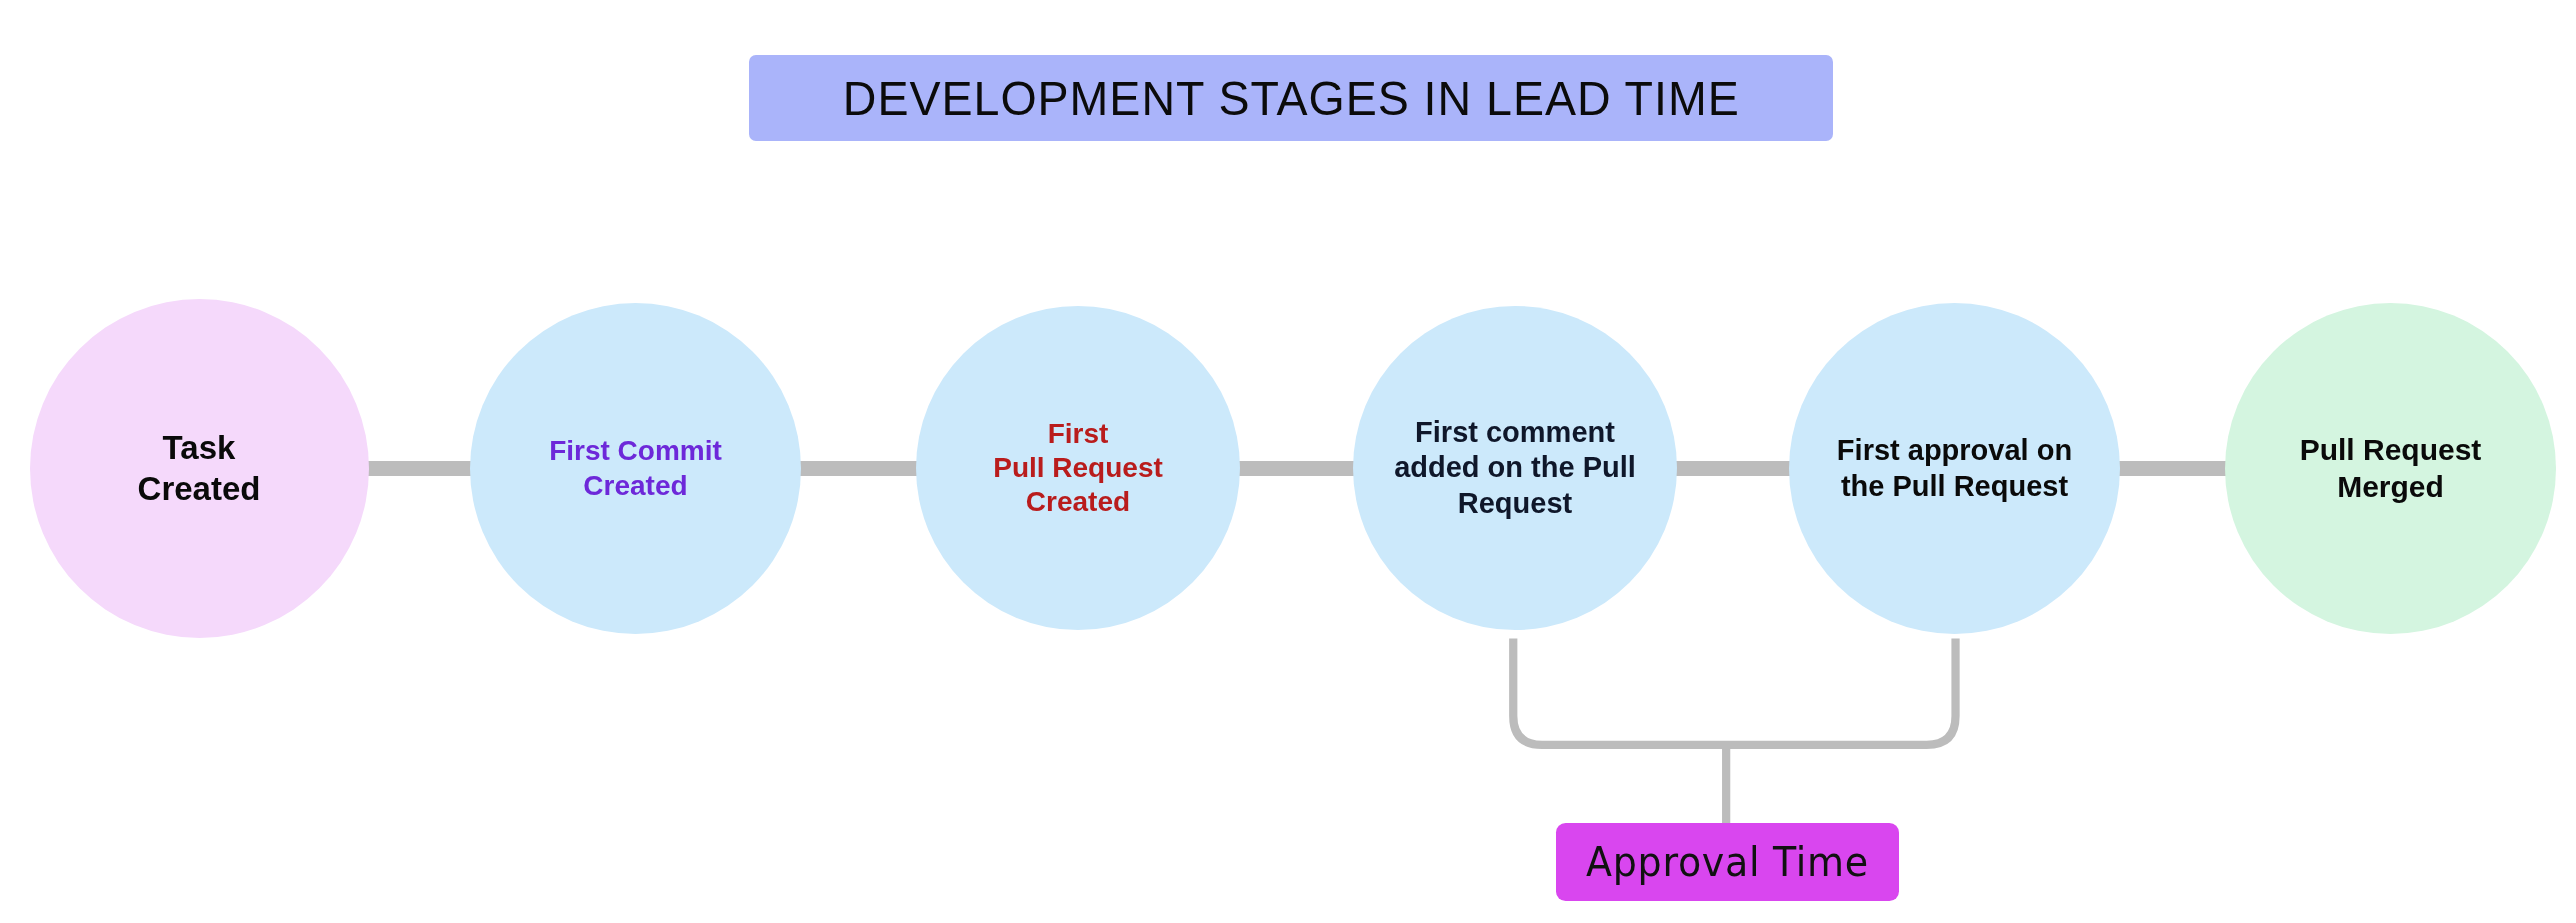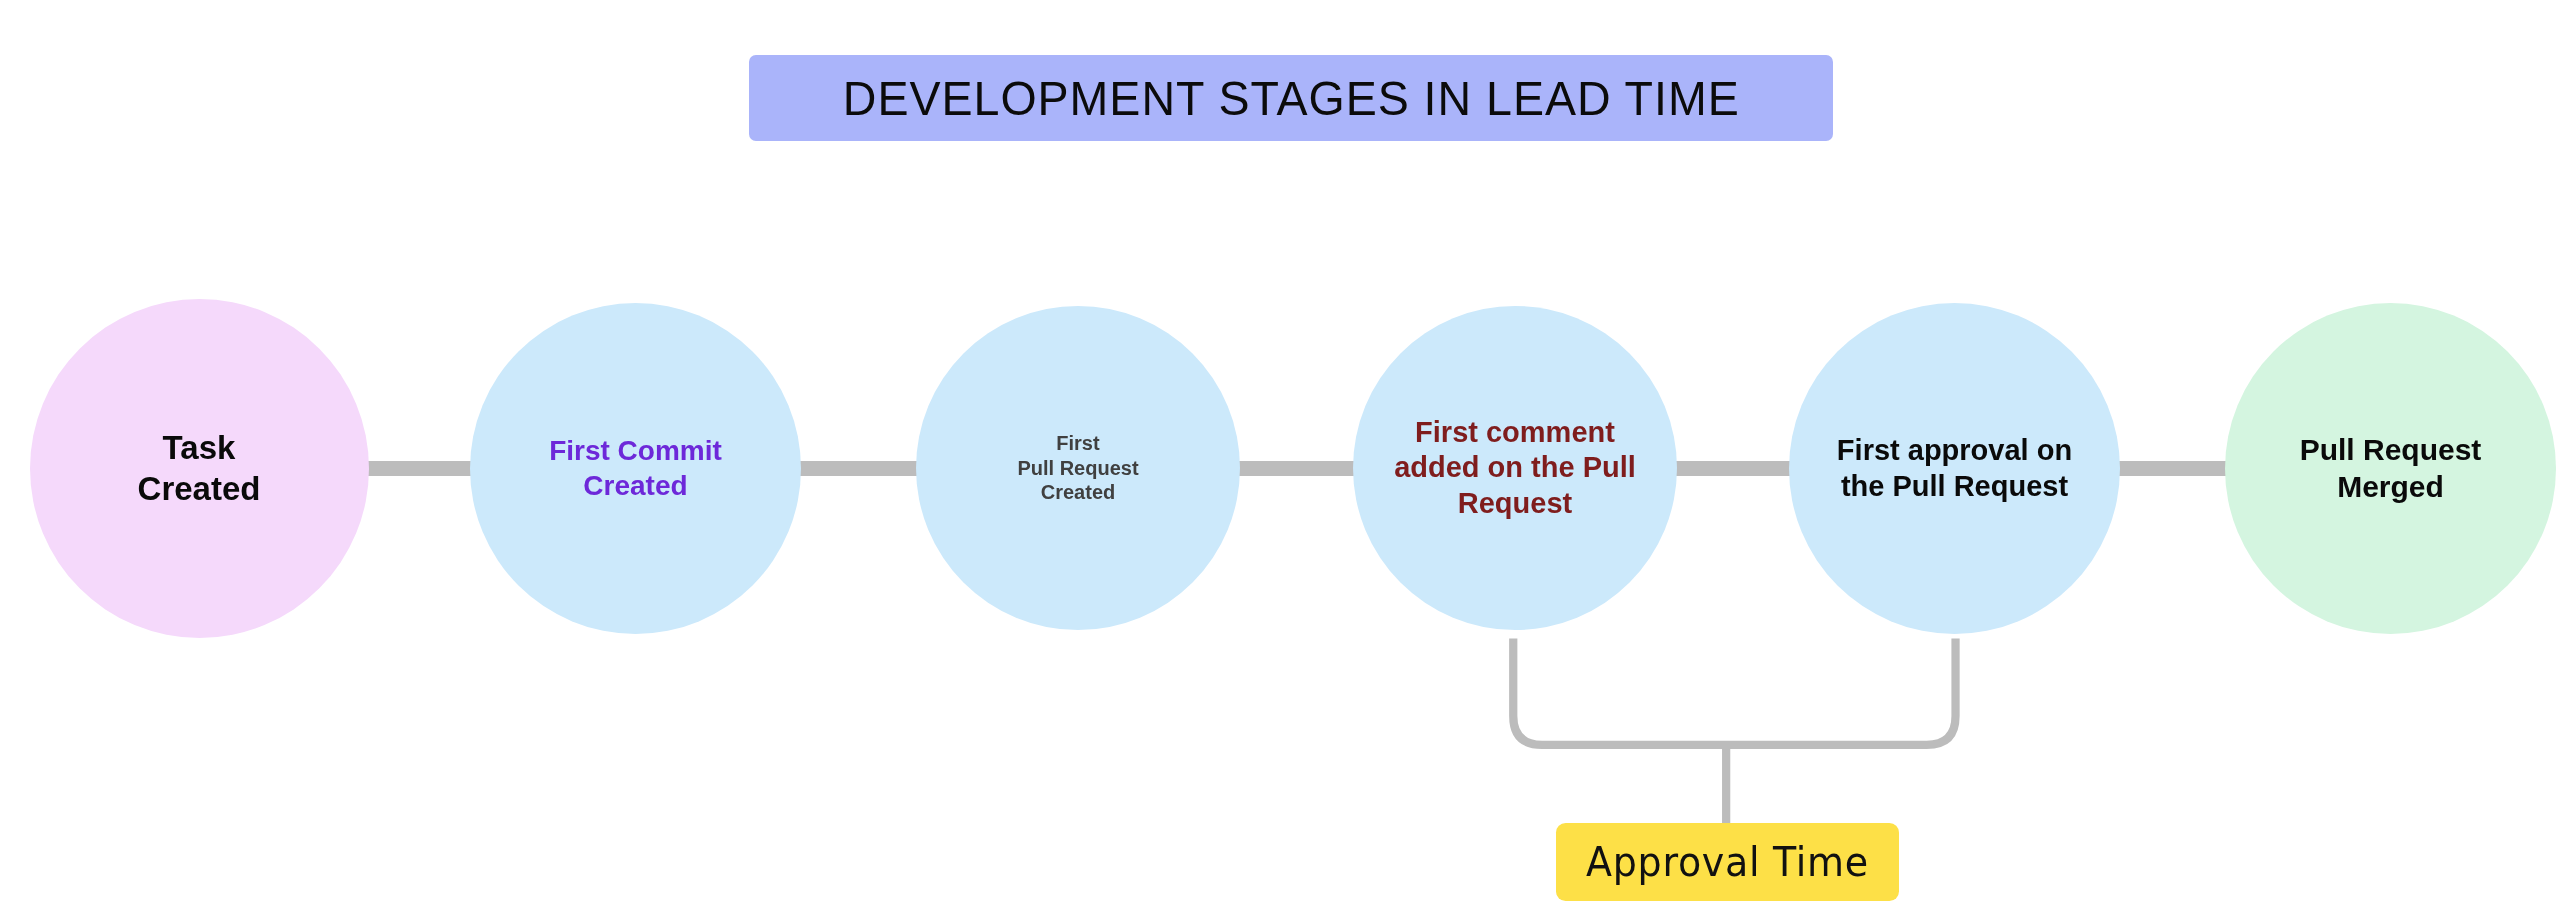--- a/index.html
+++ b/index.html
@@ -108,42 +108,42 @@
   <div id="nodes">
       <div class="node" style="left: 29.5px; top: 291px; width: 339px; height: 339px; background: rgb(245, 217, 251);">
         <span class="node-label" style="font-size: 33px; color: rgb(10, 10, 10);">Task
 Created</span>
       </div>
       <div class="node" style="left: 470px; top: 295px; width: 331px; height: 331px; background: rgb(204, 233, 251);">
         <span class="node-label" style="font-size: 28px; color: #6d28d9;">First Commit
 Created</span>
       </div>
       <div class="node" style="left: 916px; top: 298px; width: 324px; height: 324px; background: rgb(204, 233, 251);">
-        <span class="node-label" style="font-size: 20px; color: #404040;">First
+        <span class="node-label" style="font-size: 28px; color: #b91c1c;">First
 Pull Request
 Created</span>
       </div>
       <div class="node" style="left: 1353px; top: 298px; width: 324px; height: 324px; background: rgb(204, 233, 251);">
-        <span class="node-label" style="font-size: 29px; color: #7f1d1d;">First comment
+        <span class="node-label" style="font-size: 29px; color: #0f172a;">First comment
 added on the Pull
 Request</span>
       </div>
       <div class="node" style="left: 1789px; top: 295px; width: 331px; height: 331px; background: rgb(204, 233, 251);">
         <span class="node-label" style="font-size: 29px; color: rgb(10, 10, 10); text-align: center;">First approval on
 the Pull Request</span>
       </div>
       <div class="node" style="left: 2225px; top: 295px; width: 331px; height: 331px; background: rgb(212, 245, 224);">
         <span class="node-label" style="font-size: 30px; color: rgb(10, 10, 10);">Pull Request
 Merged</span>
       </div>
     </div>
 
   <svg id="bracket" viewBox="0 0 3750 1344" xmlns="http://www.w3.org/2000/svg">
     <path id="bracket-path" fill="none" stroke-linecap="butt" stroke-linejoin="round" d="M 2203 918 L 2203 1031 Q 2203 1073 2245 1073 L 2805 1073 Q 2847 1073 2847 1031 L 2847 918" stroke="#bcbcbc" stroke-width="12"></path>
     <path id="bracket-drop" fill="none" stroke-linecap="butt" d="M 2513 1073 L 2513 1188" stroke="#bcbcbc" stroke-width="12"></path>
   </svg>
 
-  <div id="approval-box" style="background: #fde047;">
+  <div id="approval-box" style="background: #d946ef;">
     <span id="approval-text">Approval Time</span>
   </div>
 
 </div>
 
 
 </body></html>

